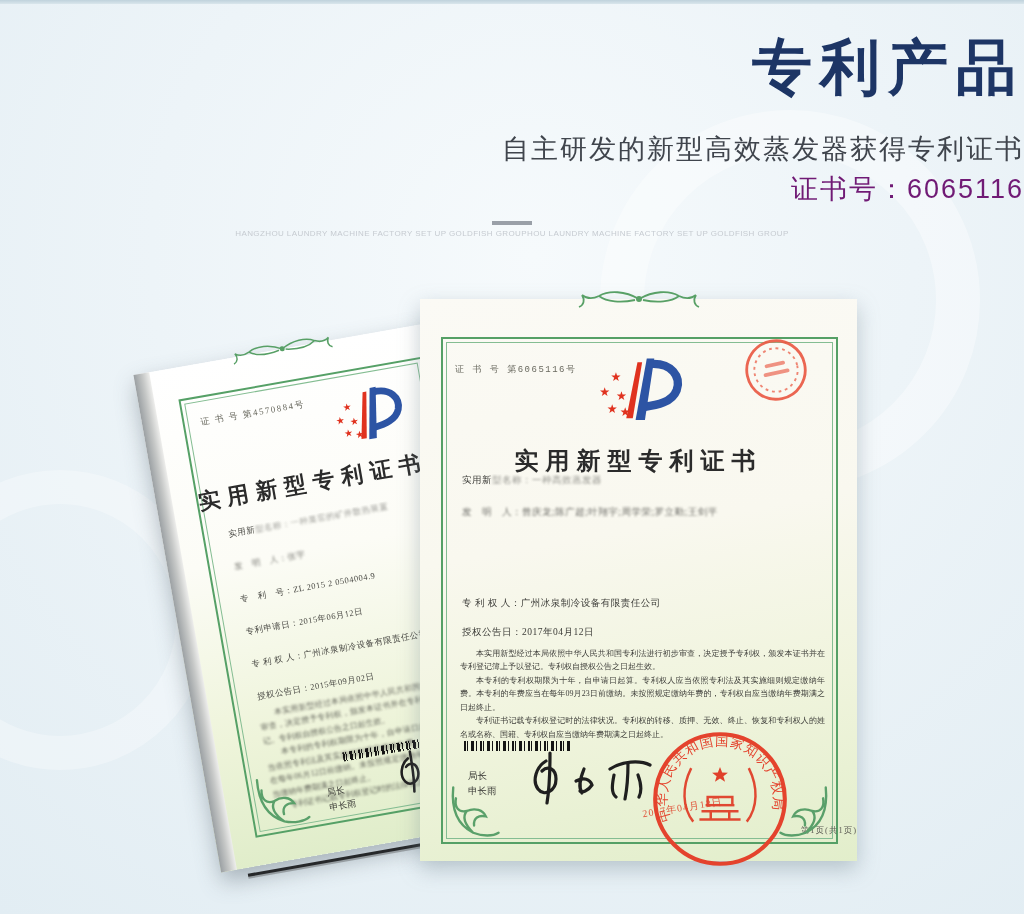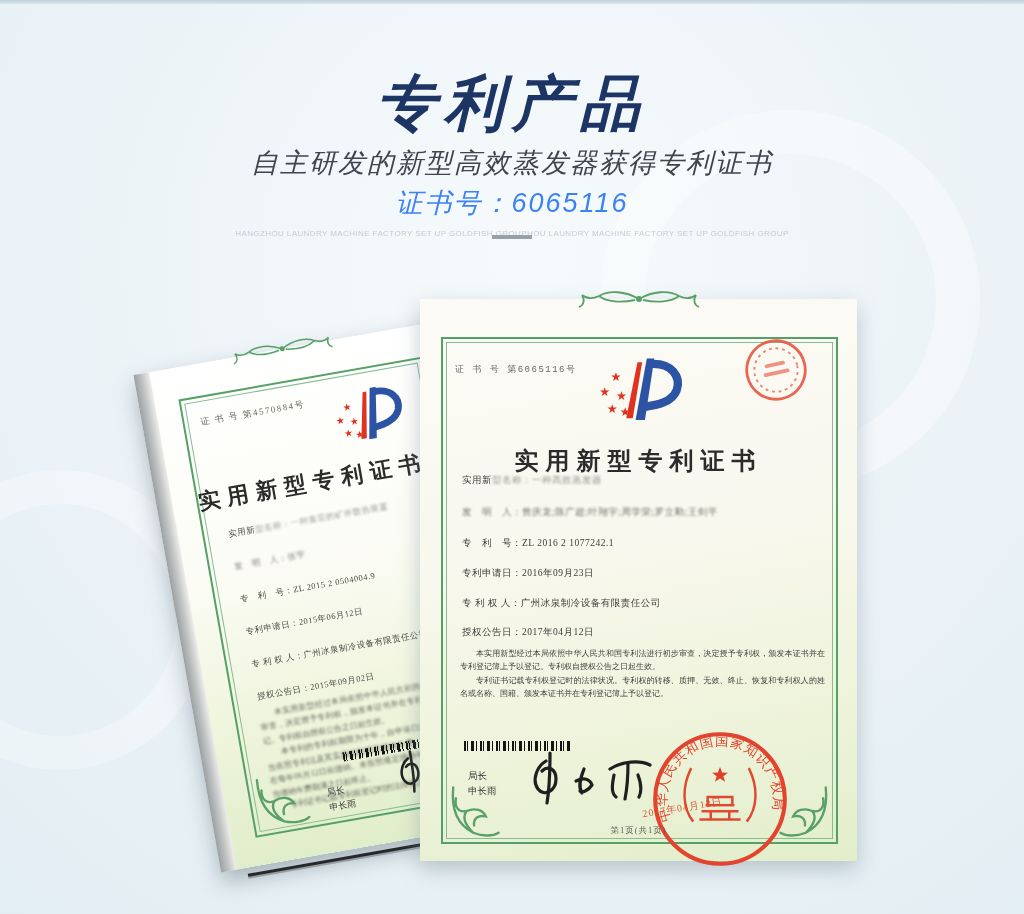--- a/index.html
+++ b/index.html
@@ -10,27 +10,27 @@
       radial-gradient(circle at 52% 28%, #f6fafc 0%, #edf4f8 45%, #e2edf3 100%);
     position:relative;
   }
   .top-strip{ position:absolute; top:0; left:0; right:0; height:4px;
     background:linear-gradient(180deg,#bfd2dc,#d9e6ec); }
   .bg-circle{ position:absolute; border-radius:50%; border:44px solid rgba(255,255,255,.38); }
   .bg-circle.c1{ width:380px; height:380px; left:600px; top:110px; }
   .bg-circle.c2{ width:300px; height:300px; left:-90px; top:470px; border-width:34px; border-color:rgba(255,255,255,.30); }
 
   
-  .hdr{ position:relative; text-align:center; padding-top:64px; z-index:3;font-style:italic; }
+  .hdr{ position:relative; text-align:right; padding-top:28px; z-index:3; }
   .hdr h1{
     font-size:60px; font-weight:bold; letter-spacing:8px;
     color:#1d3565;
   }
-  .hdr .sub{ font-size:27px; letter-spacing:2px; color:#40454d; }
-  .hdr .certno{ margin-top:4px; font-size:27px; letter-spacing:2px; color:#3b82f6; }
+  .hdr .sub{ margin-top:22px; font-size:27px; letter-spacing:2px; color:#40454d; }
+  .hdr .certno{ margin-top:4px; font-size:27px; letter-spacing:2px; color:#701a75; }
   .hdr .divider{ width:40px; height:4px; background:#9aa0a8; margin:14px auto 0; }
 
   
   .wm{ position:absolute; top:224px; left:0; right:0; text-align:center;
        font-size:8px; line-height:19px; letter-spacing:.4px; color:#c6cbd1; z-index:1;}
 
   
   .paper{ position:absolute; }
   .paper-front{
     left:420px; top:299px; width:437px; height:562px; z-index:2;
@@ -110,21 +110,21 @@
   .paper-front .sig{ left:104px; top:448px; }
   .paper-back  .sig{ left:186px; top:414px; transform:scale(.8); transform-origin:left top; }
 
   .big-seal{ position:absolute; left:228px; top:428px; width:144px; height:144px; }
   .seal-date{ position:absolute; left:222px; top:502px;
         font-family:"Liberation Serif", serif; font-size:10px; letter-spacing:1px;
         color:#e0452c; transform:rotate(-9deg); opacity:.9; }
 
   .pgfoot{ position:absolute; left:0; width:100%; text-align:center;
         font-family:"Liberation Serif", serif; font-size:8.5px; letter-spacing:1px; color:#5e5e56; }
-  .paper-front .pgfoot{ top:526px; }
+  .paper-front .pgfoot{ top:526px;text-align:right; }
 
   .flourish{ position:absolute; }
   .fl-bl{ left:26px; bottom:21px; }
   .fl-br{ right:24px; bottom:21px; transform:scaleX(-1); }
   .paper-back .fl-bl{ left:44px; bottom:32px; }
 </style>
 </head>
 <body>
 
 <div class="top-strip"></div>
@@ -222,27 +222,26 @@
       <text x="20" y="52">★</text>
         <text x="10" y="66">★</text>
         <text x="24" y="70">★</text>
     </g>
   </svg>
   <div class="ctitle">实用新型专利证书</div>
   <div class="field" style="top:175px">
     <span>实用新</span><span class="blur1">型名称：一种高效蒸发器</span>
   </div>
   <div class="field blur2" style="top:207px">发　明　人：曾庆龙;陈广超;叶翔宇;周学荣;罗立勤;王剑平</div>
-  <div class="field" style="top:238px">专　利　号：ZL 2016 2 1077242.1</div>
-  <div class="field" style="top:268px">专利申请日：2016年09月23日</div>
   <div class="field" style="top:298px">专 利 权 人：广州冰泉制冷设备有限责任公司</div>
   <div class="field" style="top:327px">授权公告日：2017年04月12日</div>
   <div class="paras">
     <p>本实用新型经过本局依照中华人民共和国专利法进行初步审查，决定授予专利权，颁发本证书并在专利登记簿上予以登记。专利权自授权公告之日起生效。</p>
-    <p>专利证书记载专利权登记时的法律状况。专利权的转移、质押、无效、终止、恢复和专利权人的姓名或名称、国籍、颁发本证书并在专利登记簿上予以登记。</p>
+    <p>本专利的专利权期限为十年，自申请日起算。专利权人应当依照专利法及其实施细则规定缴纳年费。本专利的年费应当在每年09月23日前缴纳。未按照规定缴纳年费的，专利权自应当缴纳年费期满之日起终止。</p>
+    <p>专利证书记载专利权登记时的法律状况。专利权的转移、质押、无效、终止、恢复和专利权人的姓名或名称、国籍、专利权自应当缴纳年费期满之日起终止。</p>
   </div>
   <div class="barcode"></div>
   <div class="director">
     <div>局长</div>
     <div>申长雨</div>
   </div>
   <svg class="sig" width="150" height="60" viewBox="0 0 150 60">
     <g fill="none" stroke="#1f1f1f" stroke-width="3.2" stroke-linecap="round">
       <path d="M22 14 C12 20 8 34 14 42 C20 50 32 44 32 32 C32 22 24 18 18 24"></path>
       <path d="M26 6 C26 22 25 44 23 56"></path>

